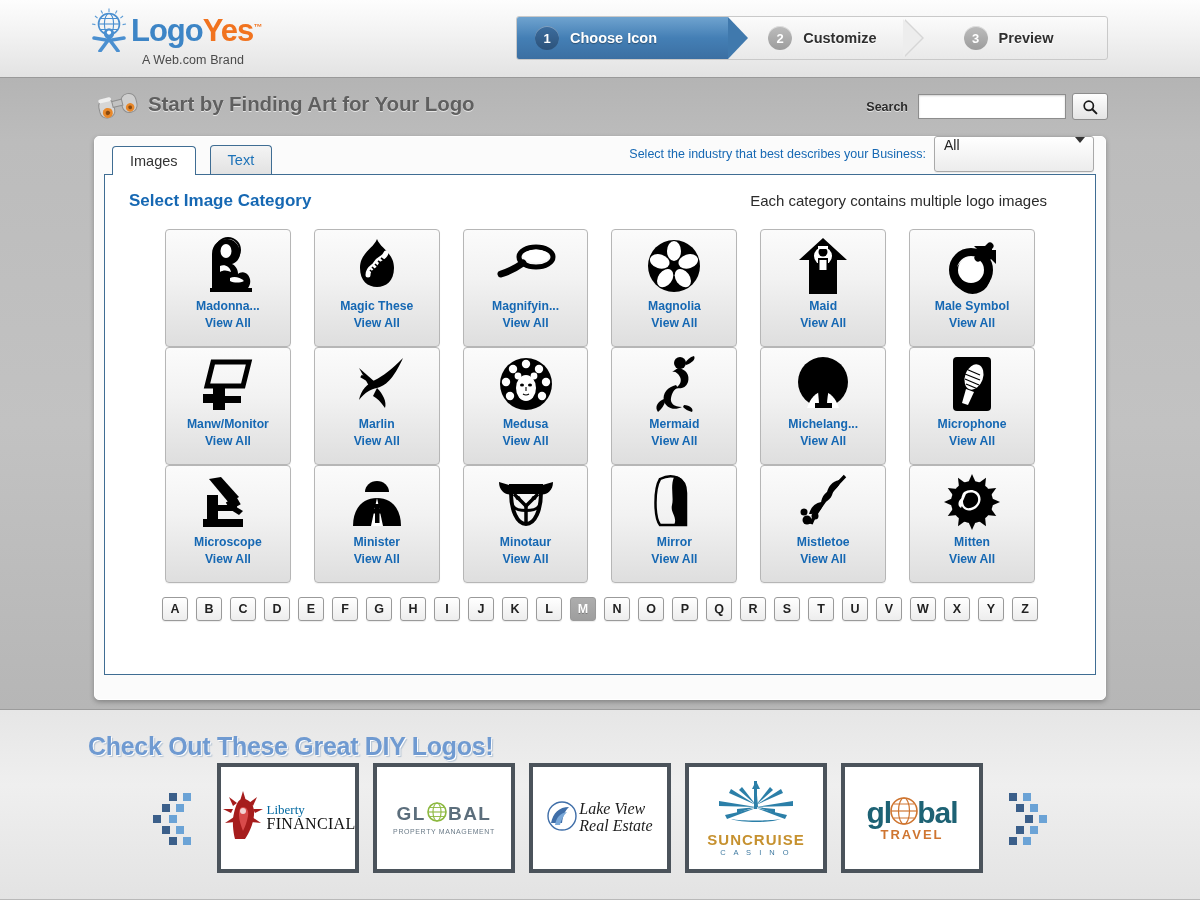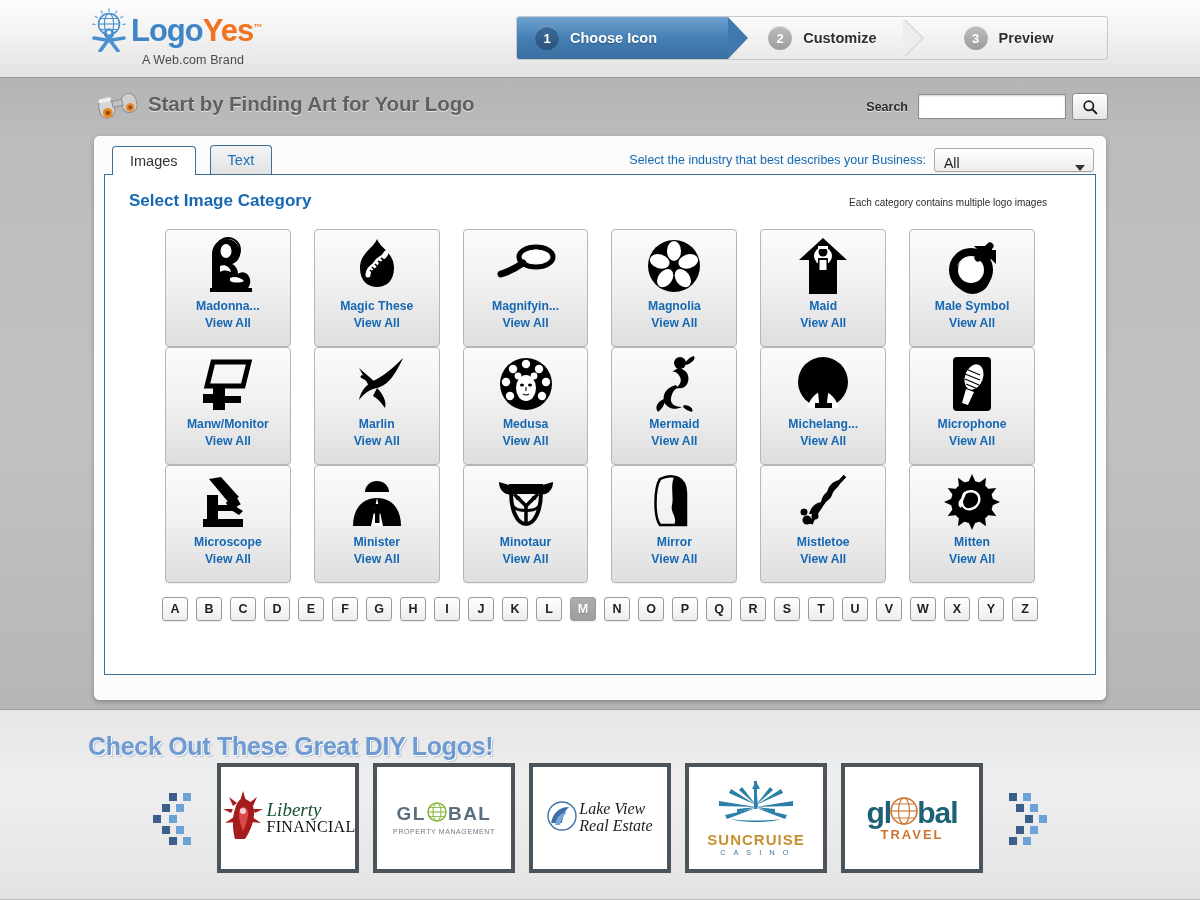--- a/index.html
+++ b/index.html
@@ -138,37 +138,37 @@
     cursor: pointer;
   }
   .tab.active { background: #ffffff; color: #333; position: relative; top: 1px; }
   .tab.inactive { background: linear-gradient(to bottom,#f4f4f4,#e2e2e2); color: #1c72b8; }
   .industry-sel {
     position: absolute; right: 2px; bottom: 2px;
     display: flex; align-items: center;
   }
   .industry-label { font-size: 12.5px; color: #1668b3; margin-right: 8px; }
   .industry-drop {
-    width: 160px; height: 24px;
+    width: 160px; height: 36px;
     border: 1px solid #a9a9a9; border-radius: 3px;
     background: linear-gradient(to bottom,#ffffff,#ececec);
-    display: flex; align-items: flex-end; justify-content: space-between;
+    display: flex; align-items: flex-start; justify-content: space-between;
     padding: 0 8px 0 9px; font-size: 14px; color: #222; cursor: pointer;
     box-shadow: 0 1px 1px rgba(0,0,0,.07);
   }
   .caret { width:0;height:0;border-left:5px solid transparent;border-right:5px solid transparent;border-top:6px solid #333; }
 
   .inner {
     border: 1px solid #3f6d93; border-top: none;
     background: #fff; height: 500px; padding: 12px 16px 0 16px;
     position: relative;
   }
   .inner-head { display: flex; justify-content: space-between; align-items: baseline; padding: 4px 32px 0 8px; }
   .sect-title { font-size: 17px; font-weight: bold; color: #1668b3; }
-  .sect-note { font-size: 10px; color: #2b2b2b; }
+  .sect-note { font-size: 15px; color: #2b2b2b; }
 
   .grid { margin-top: 18px; padding: 0 44px; }
   .grid-row { display: flex; gap: 23px; }
   .card {
     width: 131px; height: 118px;
     border: 1px solid #b6b6b6; border-radius: 4px;
     background: linear-gradient(to bottom,#fbfbfb 0%,#f2f2f2 42%,#dedede 100%);
     display: flex; flex-direction: column; align-items: center;
     cursor: pointer; box-shadow: 0 1px 1px rgba(0,0,0,.06);
   }
@@ -202,21 +202,21 @@
   .logo-box {
     width: 142px; height: 110px; border: 4px solid #4b535b;
     background: #fff; display: flex; align-items: center; justify-content: center;
     cursor: pointer;
   }
   .lg-lbl { text-align: center; line-height: 1; }
 
   
   .lib-wrap { display: flex; align-items: center; }
   .lib-text { margin-left: 2px; }
-  .lib-1 { font-family: "Liberation Serif", serif; font-size: 19px; color: #14532d; line-height: .95; font-style: italic; }
+  .lib-1 { font-family: "Liberation Serif", serif; font-size: 13px; color: #0369a1; line-height: .95; }
   .lib-2 { font-family: "Liberation Serif", serif; font-size: 16px; color: #111; letter-spacing: .3px; line-height: 1; }
   
   .gpm-1 { font-size: 19px; font-weight: bold; color: #5c6e7c; letter-spacing: 1.5px; display:flex; align-items:center; justify-content:center;}
   .gpm-2 { font-size: 7px; color: #6b7b88; letter-spacing: .6px; margin-top: 3px; }
   
   .lv-1 { font-family: "Liberation Serif", serif; font-style: italic; font-size: 16px; color: #1c1c1c; line-height: 1.05; }
   
   .sc-1 { font-size: 15px; font-weight: bold; color: #c6912f; letter-spacing: 1px; }
   .sc-2 { font-size: 7.5px; color: #3e79a0; letter-spacing: 3px; margin-top: 2px; }
   

